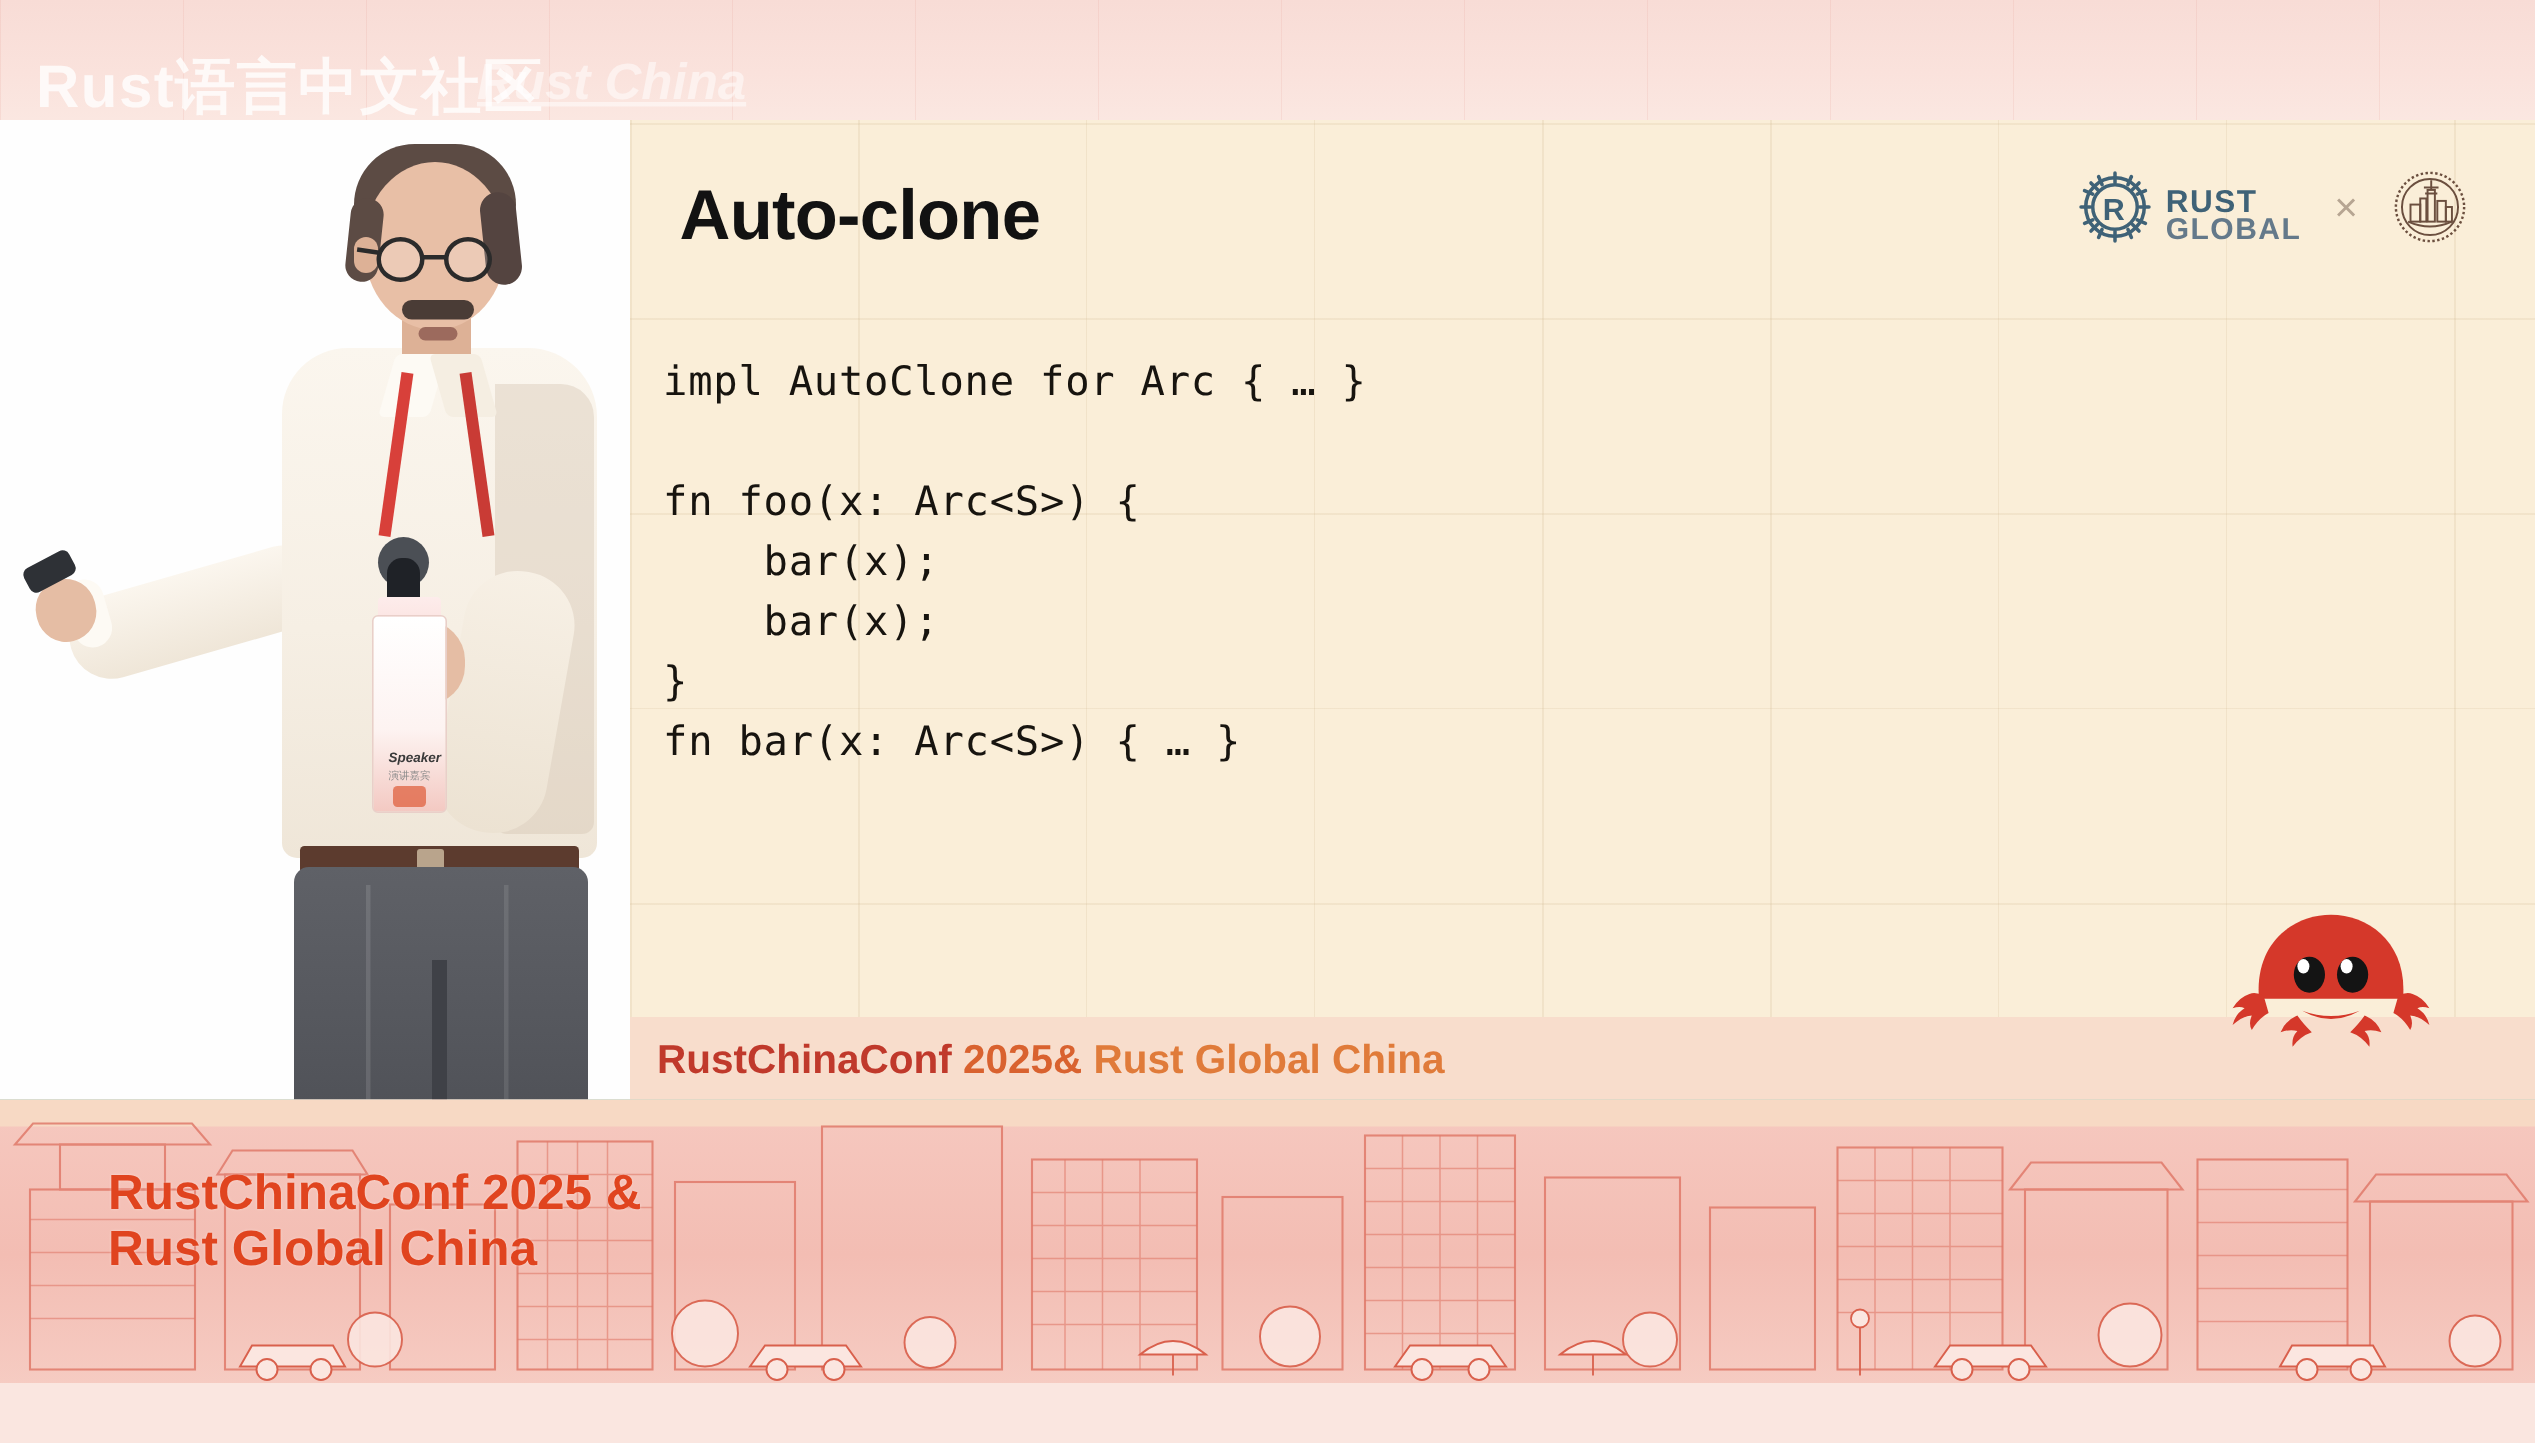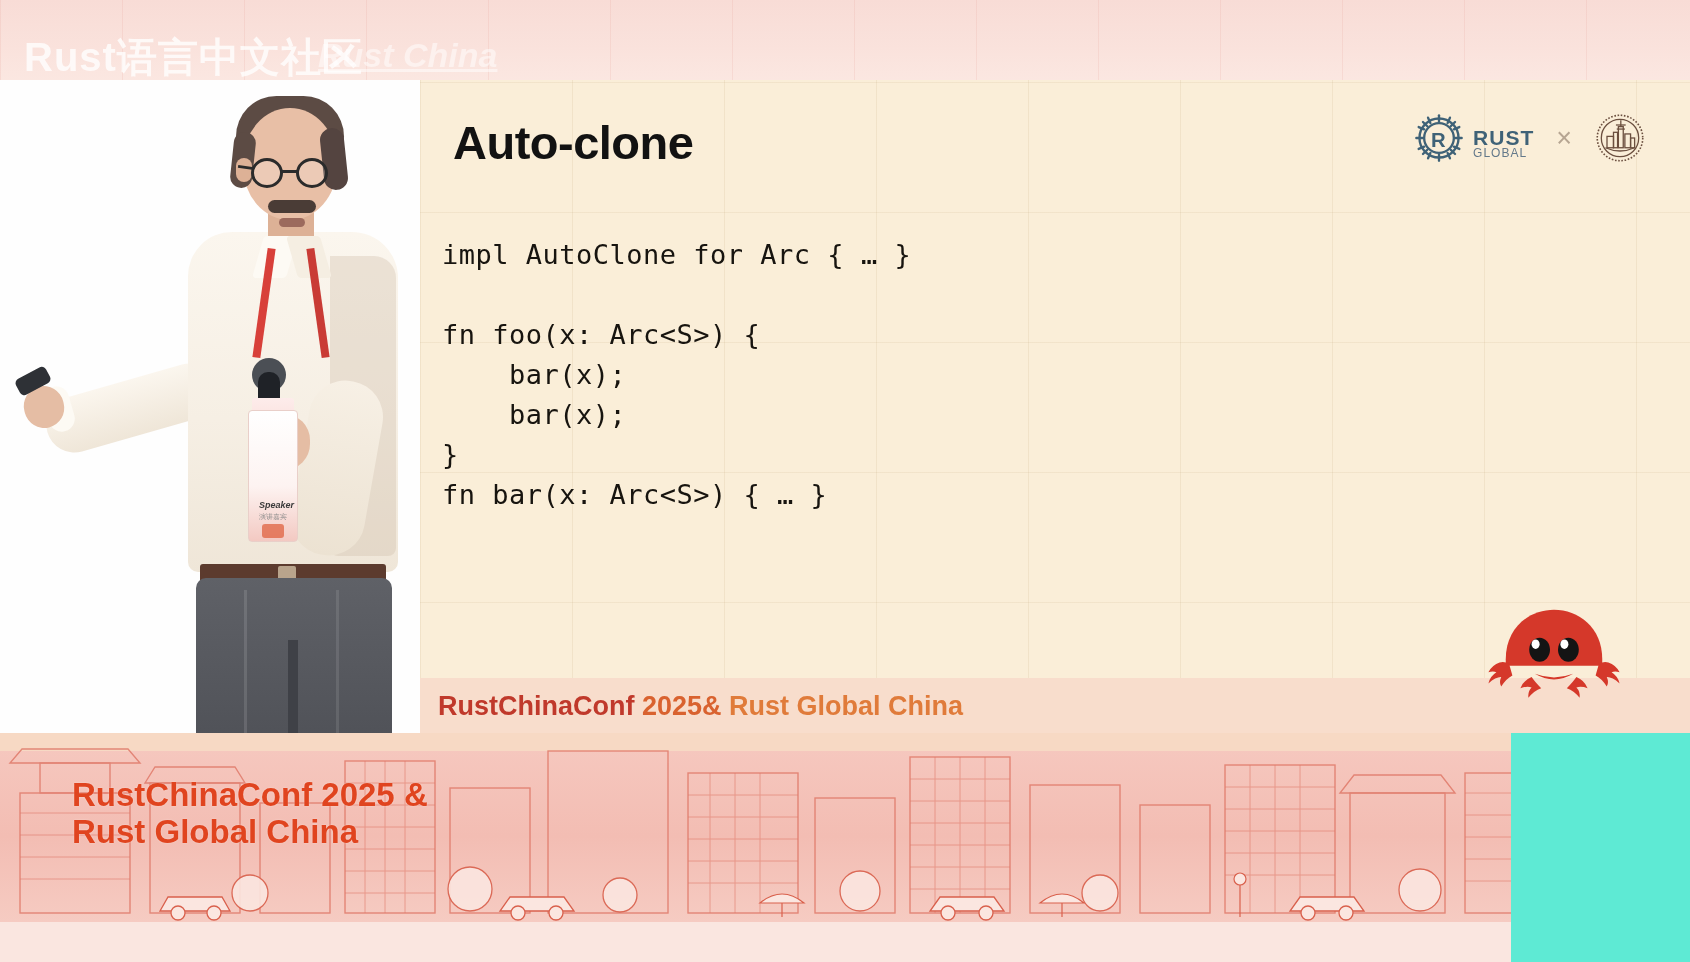--- a/index.html
+++ b/index.html
@@ -132,42 +132,42 @@
     white-space:pre;letter-spacing:.5px;
   }
 
   
   .logos{position:absolute;right:44px;top:32px;display:flex;align-items:center;gap:22px;}
   .rust-global{display:flex;align-items:center;gap:9px;}
   .gear{position:relative;width:50px;height:50px;}
   .gear svg{display:block;}
   .rg-text{display:flex;flex-direction:column;line-height:.95;}
   .rg-text .l1{font-size:21px;font-weight:700;color:#3f6277;letter-spacing:1px;margin-top:12px;}
-  .rg-text .l2{font-size:12px;font-weight:400;color:#64798a;letter-spacing:1px;}
+  .rg-text .l2{font-size:20px;font-weight:700;color:#64798a;letter-spacing:1px;}
   .x-sep{font-size:27px;color:#b6a592;font-weight:300;}
   .city-badge{width:52px;height:52px;}
 
   
   .slide-footer{
     position:absolute;left:0;bottom:0;width:1270px;height:55px;
     background:#f8ddcc;
   }
   .footer-text{
     position:absolute;left:18px;bottom:11px;font-size:27px;font-weight:700;white-space:nowrap;
   }
   .footer-text .a{color:#c0392b;}
   .footer-text .b{color:#d9622f;}
   .footer-text .c{color:#e07b3a;}
 
   
   .ferris{position:absolute;right:56px;bottom:32px;width:160px;height:104px;}
 
   
   .banner{
-    position:absolute;left:0;top:733px;width:1511px;height:229px;
+    position:absolute;left:0;top:733px;width:1690px;height:229px;
     background:linear-gradient(180deg,#f6c9c0 0%,#f3bdb3 45%,#f7d2c9 100%);
     overflow:hidden;
   }
   .banner-sky{position:absolute;left:0;top:0;width:1690px;height:18px;background:#f7d9c4;}
   .city{position:absolute;left:0;top:10px;width:1690px;height:195px;}
   .ground{position:absolute;left:0;bottom:0;width:1690px;height:40px;background:#fae6e0;}
   .banner-title{
     position:absolute;left:72px;top:44px;line-height:1.12;
   }
   .banner-title div{

